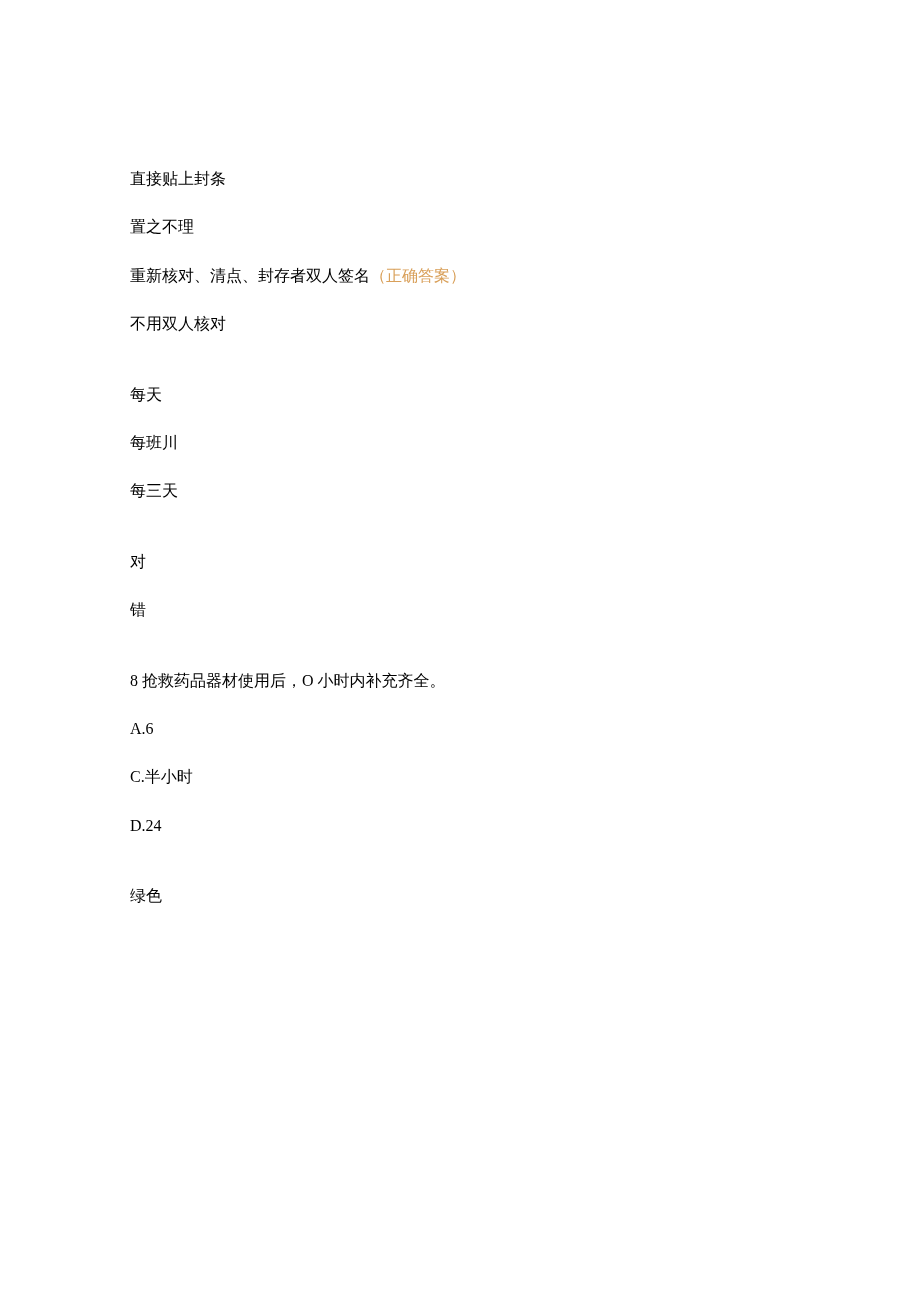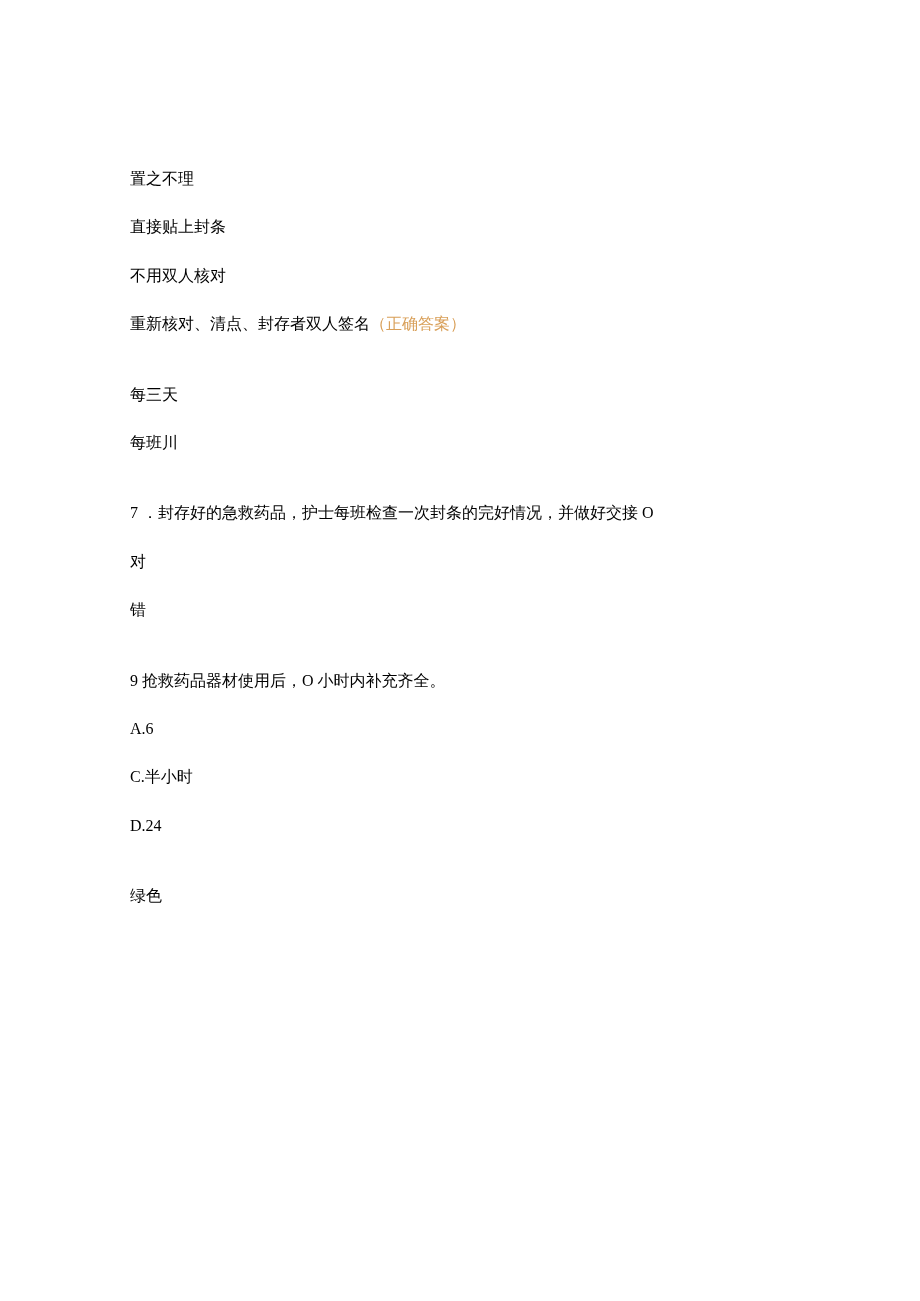--- a/index.html
+++ b/index.html
@@ -24,41 +24,41 @@
   }
   .correct {
     color: #d9a05a;
   }
 </style>
 </head>
 <body>
 
 <div class="page">
 
+  <div class="line">直接贴上封条</div>
   <div class="line">置之不理</div>
-  <div class="line">直接贴上封条</div>
-  <div class="line">不用双人核对</div>
   <div class="line">
     <span>重新核对、清点、封存者双人签名</span><span class="correct">（正确答案）</span>
   </div>
+  <div class="line">不用双人核对</div>
 
   <div class="block-gap"></div>
 
+  <div class="line">每天</div>
+  <div class="line">每班川</div>
   <div class="line">每三天</div>
-  <div class="line">每班川</div>
 
   <div class="block-gap"></div>
 
-  <div class="line">7 ．封存好的急救药品，护士每班检查一次封条的完好情况，并做好交接 O</div>
   <div class="line">对</div>
   <div class="line">错</div>
 
   <div class="block-gap"></div>
 
-  <div class="line">9 抢救药品器材使用后，O 小时内补充齐全。</div>
+  <div class="line">8 抢救药品器材使用后，O 小时内补充齐全。</div>
   <div class="line">A.6</div>
   <div class="line">C.半小时</div>
   <div class="line">D.24</div>
 
   <div class="block-gap"></div>
 
   <div class="line">绿色</div>
 
 </div>
 

